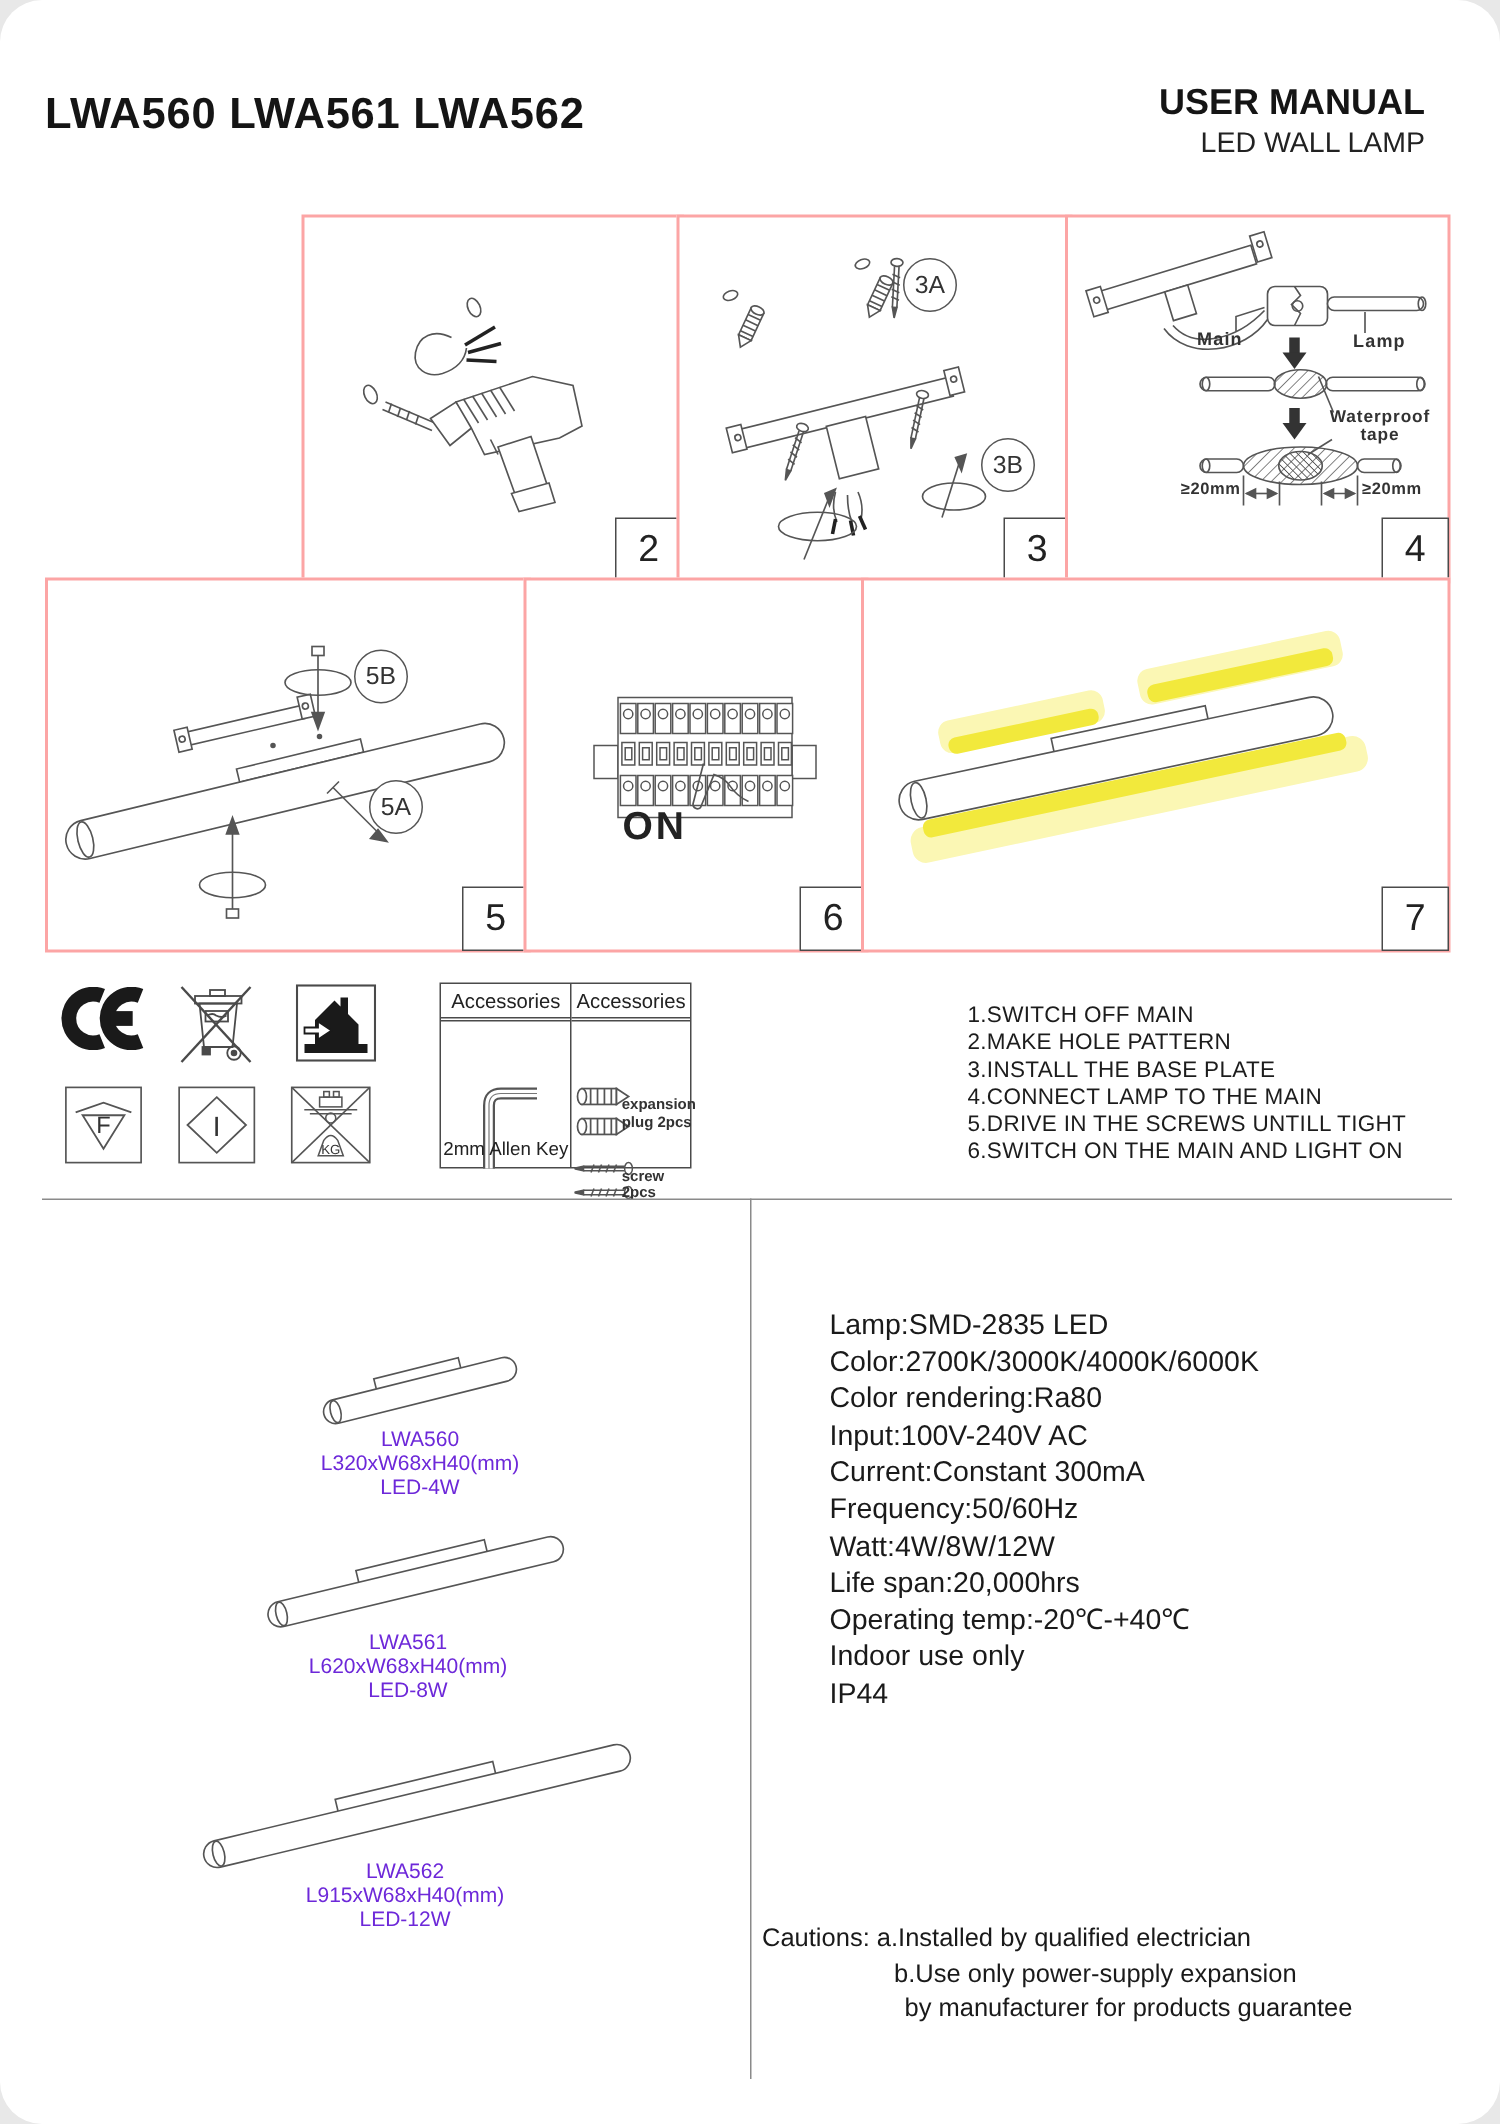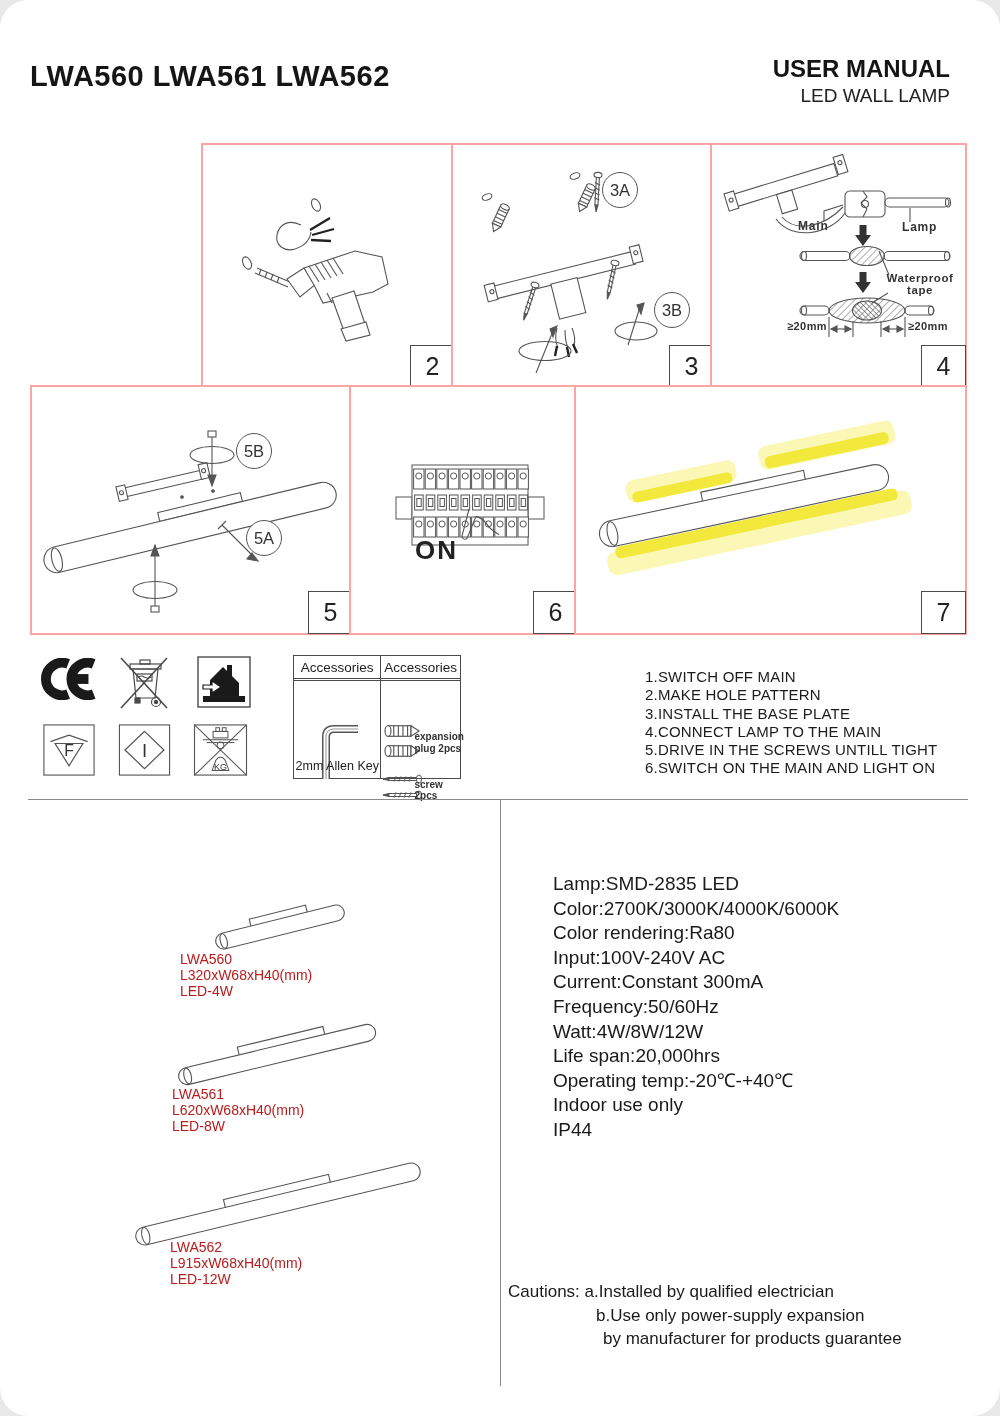--- a/index.html
+++ b/index.html
@@ -20,21 +20,21 @@
   #manual-block{position:absolute;left:650px;top:55px;width:300px;text-align:right;}
   #manual-title{font-size:24px;font-weight:700;color:#151515;}
   #manual-sub{font-size:19px;margin-top:2px;color:#222;}
   .hline{position:absolute;background:#8a8a8a;height:1px;}
   .vline{position:absolute;background:#8a8a8a;width:1px;}
   #instructions{position:absolute;left:645px;top:668px;font-size:15px;line-height:18.3px;color:#1c1c1c;letter-spacing:0.2px;}
   #specs{position:absolute;left:553px;top:872px;font-size:19px;line-height:24.6px;color:#1a1a1a;}
   #cautions{position:absolute;left:508px;top:1280px;font-size:17px;line-height:23.5px;color:#1a1a1a;}
   #cautions .c2{padding-left:88px;}
   #cautions .c3{padding-left:95px;}
-  .model-lbls{position:absolute;width:200px;text-align:left;font-size:14px;line-height:16px;color:#b91c1c;}
+  .model-lbls{position:absolute;width:200px;text-align:center;font-size:14px;line-height:16px;color:#6d28d9;}
   .acc-table{position:absolute;left:293px;top:655px;width:166px;height:122px;border:1px solid #4a4a4a;display:flex;}
   .acc-col{height:100%;display:flex;flex-direction:column;gap:32px;}
   .acc-left{width:87px;}
   .acc-right{width:79px;border-left:1px solid #4a4a4a;}
   .acc-head{height:22px;border-bottom:3px double #4a4a4a;display:flex;align-items:center;justify-content:center;
             font-size:13.5px;color:#222;}
   .acc-body{position:relative;flex:1;}
   .allen-lbl{position:absolute;left:0;bottom:5px;width:100%;text-align:center;font-size:12.5px;color:#222;}
   .plug-lbl{position:absolute;left:33px;font-size:10px;line-height:11.5px;color:#333;font-weight:600;}
   .screw-lbl{position:absolute;left:33px;font-size:10px;color:#333;font-weight:600;}

